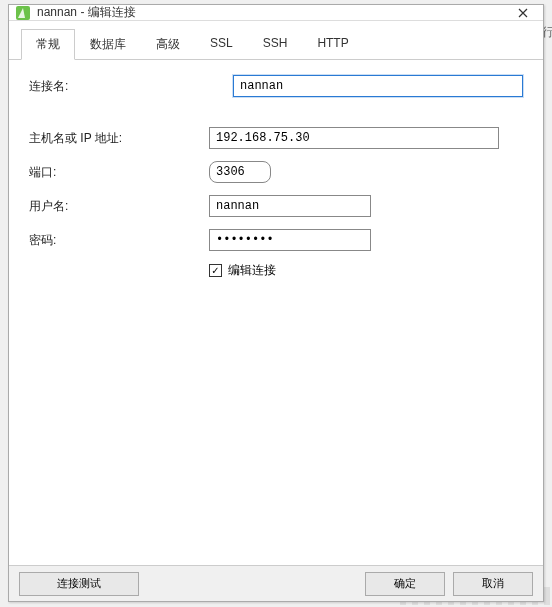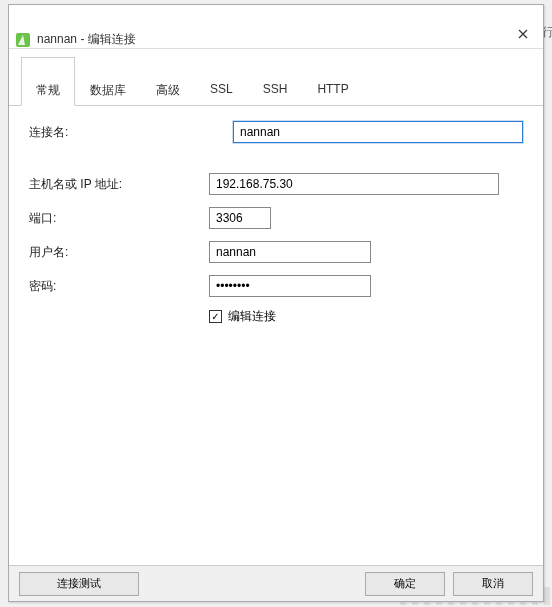--- a/index.html
+++ b/index.html
@@ -17,25 +17,25 @@
       top: 4px;
       width: 536px;
       height: 598px;
       background: #fff;
       border: 1px solid #aaa;
       display: flex;
       flex-direction: column;
       box-shadow: 1px 1px 2px rgba(0,0,0,0.15);
     }
     .titlebar {
-      height: 44px;
+      height: 16px;
       background: #fff;
       border-bottom: 1px solid #ddd;
       display: flex;
-      align-items: flex-end;
+      align-items: center;
       padding-left: 6px;
     }
     .titlebar-icon {
       width: 16px;
       height: 16px;
       margin-right: 6px;
       display: inline-flex;
       align-items: center;
       justify-content: center;
     }
@@ -53,21 +53,21 @@
       cursor: pointer;
       color: #333;
     }
     .tabs {
       display: flex;
       padding: 8px 12px 0 12px;
       border-bottom: 1px solid #ccc;
       background: #fff;
     }
     .tab {
-      padding: 24px 14px 6px 14px;
+      padding: 6px 14px 6px 14px;
       font-size: 12px;
       color: #333;
       cursor: pointer;
       border: 1px solid transparent;
       border-bottom: none;
       margin-bottom: -1px;
       position: relative;
     }
     .tab.active {
       border: 1px solid #ccc;
@@ -89,26 +89,26 @@
       width: 180px;
       color: #222;
       font-size: 12px;
     }
     .field input[type="text"],
     .field input[type="password"] {
       border: 1px solid #888;
       height: 22px;
       padding: 2px 6px;
       font-size: 12px;
-      font-family: Liberation Sans, sans-serif;
+      font-family: Liberation Mono, monospace;
       outline: none;
     }
     .inp-wide { width: 290px; }
     .inp-med  { width: 162px; }
-    .inp-port { width: 62px; }
+    .inp-port { width: 62px; border-radius: 8px; }
     .inp-focus {
       border: 1px solid #2a7ad4 !important;
       box-shadow: 0 0 0 1px rgba(42,122,212,0.25);
     }
     .chk-row {
       margin-left: 180px;
       display: flex;
       align-items: center;
       gap: 6px;
       margin-top: 4px;

